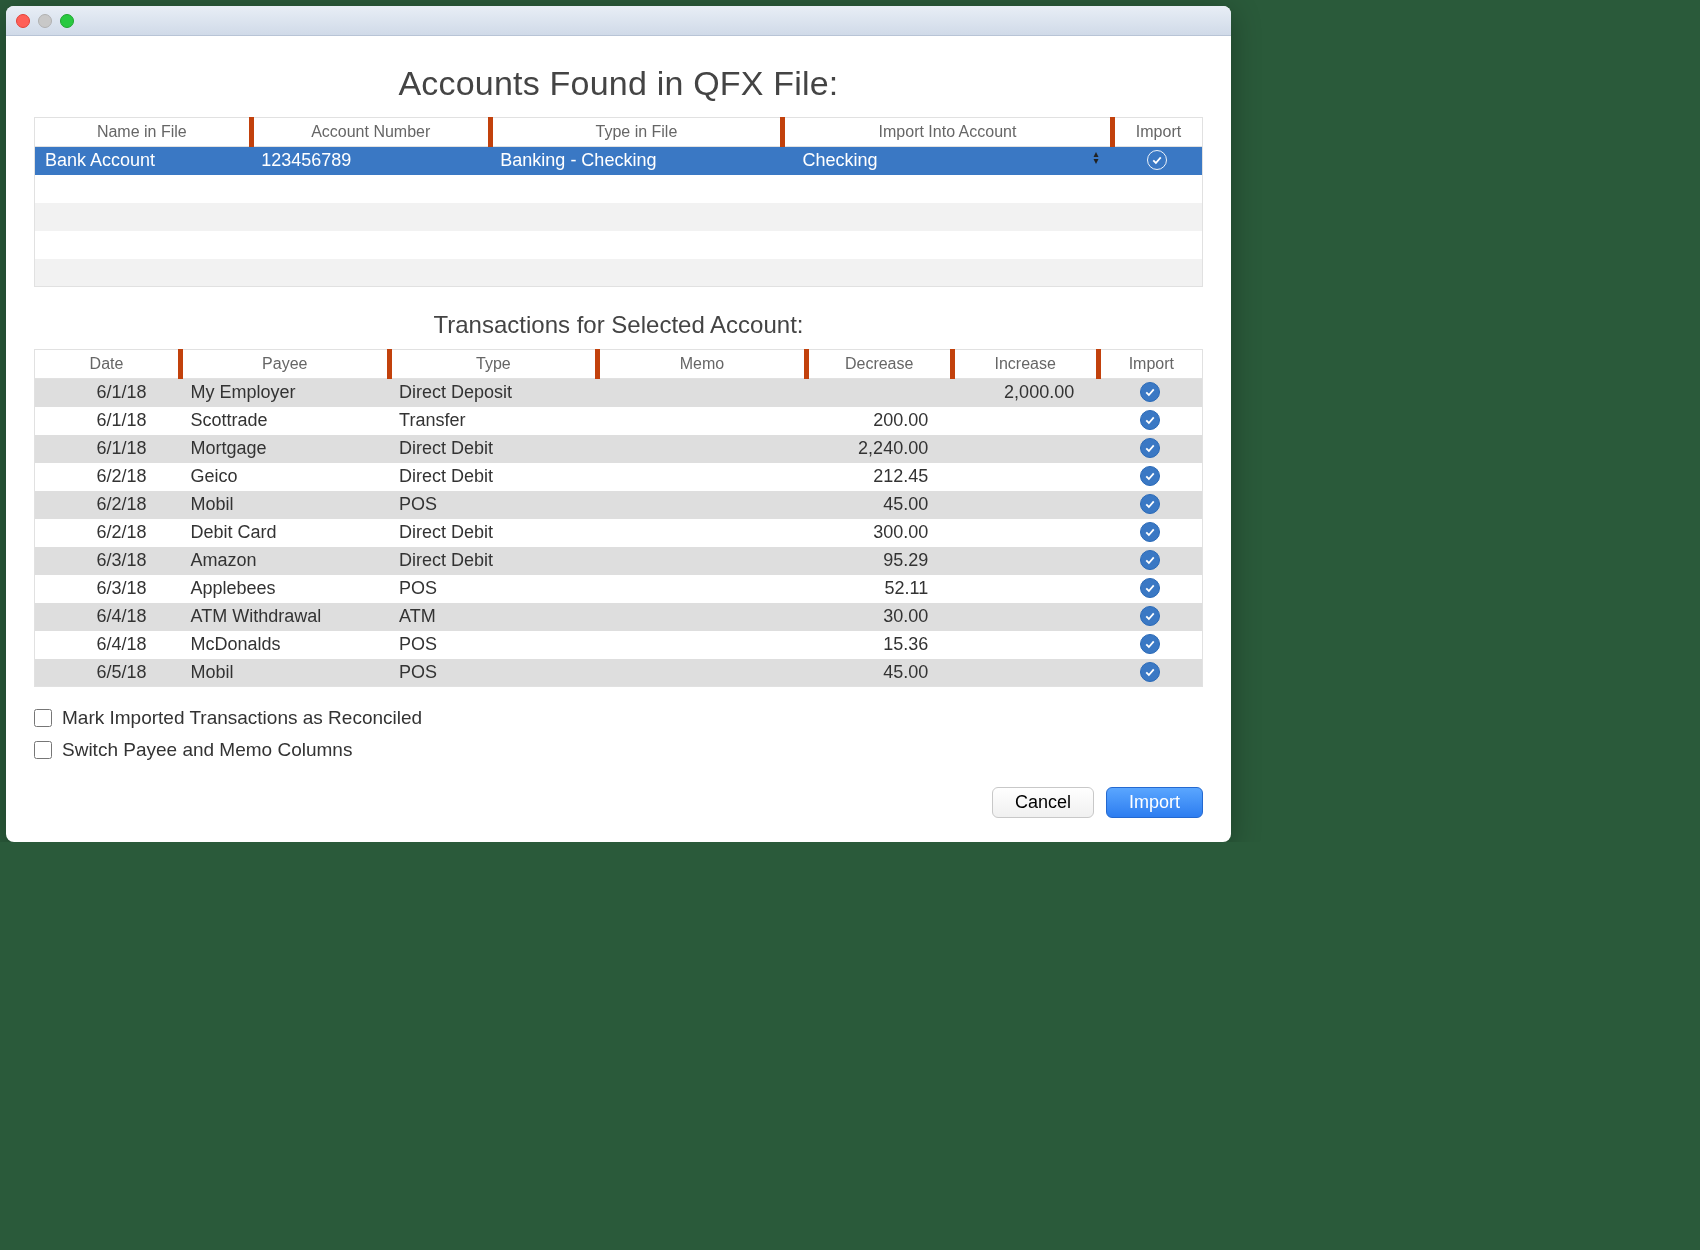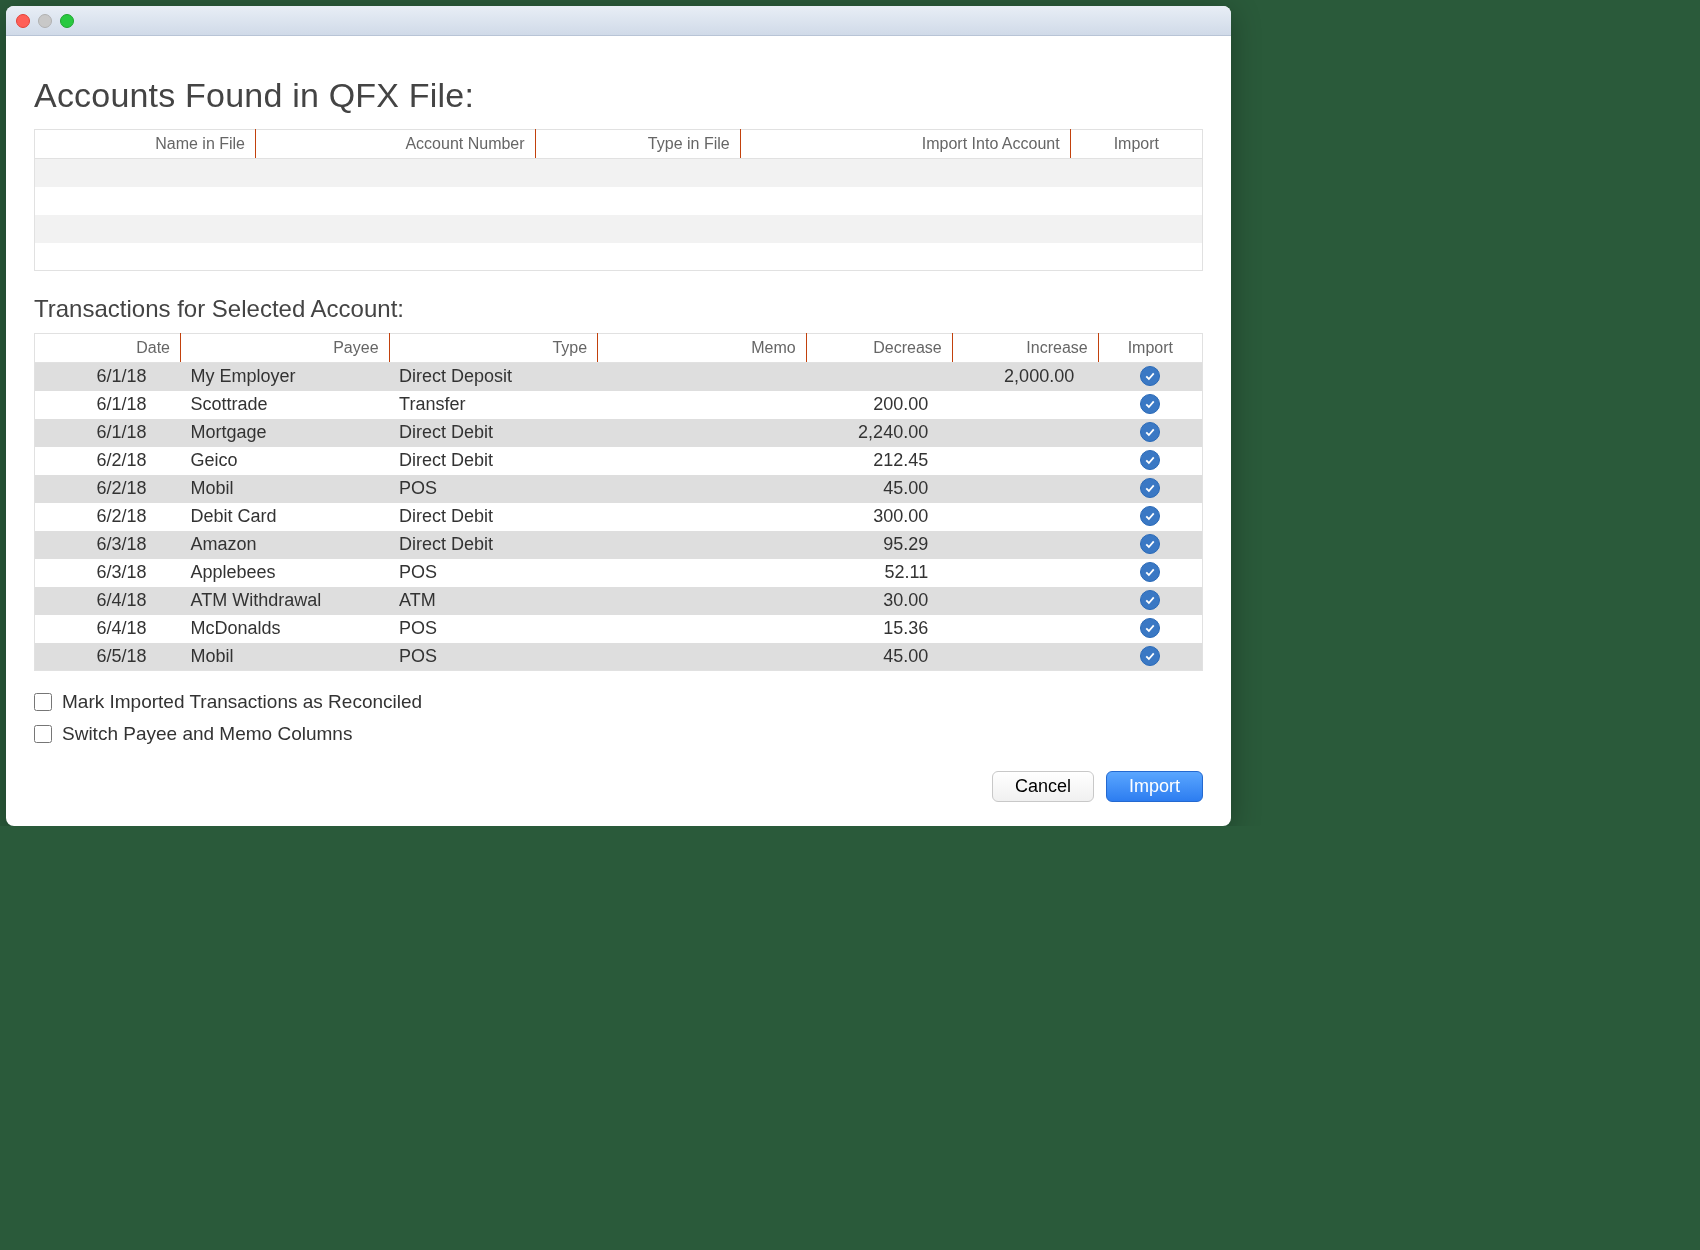--- a/index.html
+++ b/index.html
@@ -30,42 +30,44 @@
   .traffic-light { width: 14px; height: 14px; border-radius: 50%; }
   .close-dot { background: #ff5f57; border: 0.5px solid #e24238; }
   .min-dot   { background: #c8c8c8; border: 0.5px solid #b0b0b0; }
   .max-dot   { background: #28c940; border: 0.5px solid #1fa52e; }
   .content { padding: 16px 28px 24px 28px; }
   h1.section-title {
     font-size: 34px;
     font-weight: 300;
     letter-spacing: 0.2px;
     color: #444;
-    margin: 24px 0 14px 0;
+    margin: 12px 0 14px 0;
+    text-align: center;
   }
   h2.sub-title {
     font-size: 24px;
     font-weight: 400;
     color: #444;
     margin: 24px 0 10px 0;
+    text-align: center;
   }
   .accounts-table, .transactions-table {
     width: 100%;
     border: 1px solid #e1e1e1;
     border-collapse: collapse;
     font-size: 18px;
   }
   .accounts-table th, .transactions-table th {
-    text-align: right;
+    text-align: center;
     font-weight: 400;
     font-size: 16px;
     color: #666;
     padding: 5px 10px;
     border-bottom: 1px solid #e1e1e1;
-    border-right: 1px solid #c2410c;
+    border-right: 5px solid #c2410c;
     background: #fff;
   }
   .accounts-table th:last-child, .transactions-table th:last-child { border-right: none; }
   .accounts-table td, .transactions-table td {
     padding: 3px 10px;
     height: 28px;
     white-space: nowrap;
   }
   .accounts-table tr.selected-row td {
     background: #3a78c4;
@@ -165,20 +167,36 @@
       <thead>
         <tr>
           <th>Name in File</th>
           <th>Account Number</th>
           <th>Type in File</th>
           <th class="col-import-into">Import Into Account</th>
           <th>Import</th>
         </tr>
       </thead>
       <tbody id="accounts-body">
+          <tr class="selected-row">
+    <td>Bank Account</td>
+    <td>123456789</td>
+    <td>Banking - Checking</td>
+    <td class="import-into-cell">
+      &nbsp;&nbsp;Checking
+      <span class="stepper-icon">▴<br>▾</span>
+    </td>
+    <td class="col-import">
+      <span class="check-circle outline">
+        <svg viewBox="0 0 16 16">
+                  <path fill="none" stroke="#fff" stroke-width="2.4" d="M3 8.5 L6.5 12 L13 4.5"></path>
+                </svg>
+      </span>
+    </td>
+          </tr>
           <tr class="empty-row">
             <td colspan="5">&nbsp;</td>
           </tr>
           <tr class="empty-row">
             <td colspan="5">&nbsp;</td>
           </tr>
           <tr class="empty-row">
             <td colspan="5">&nbsp;</td>
           </tr>
           <tr class="empty-row">

